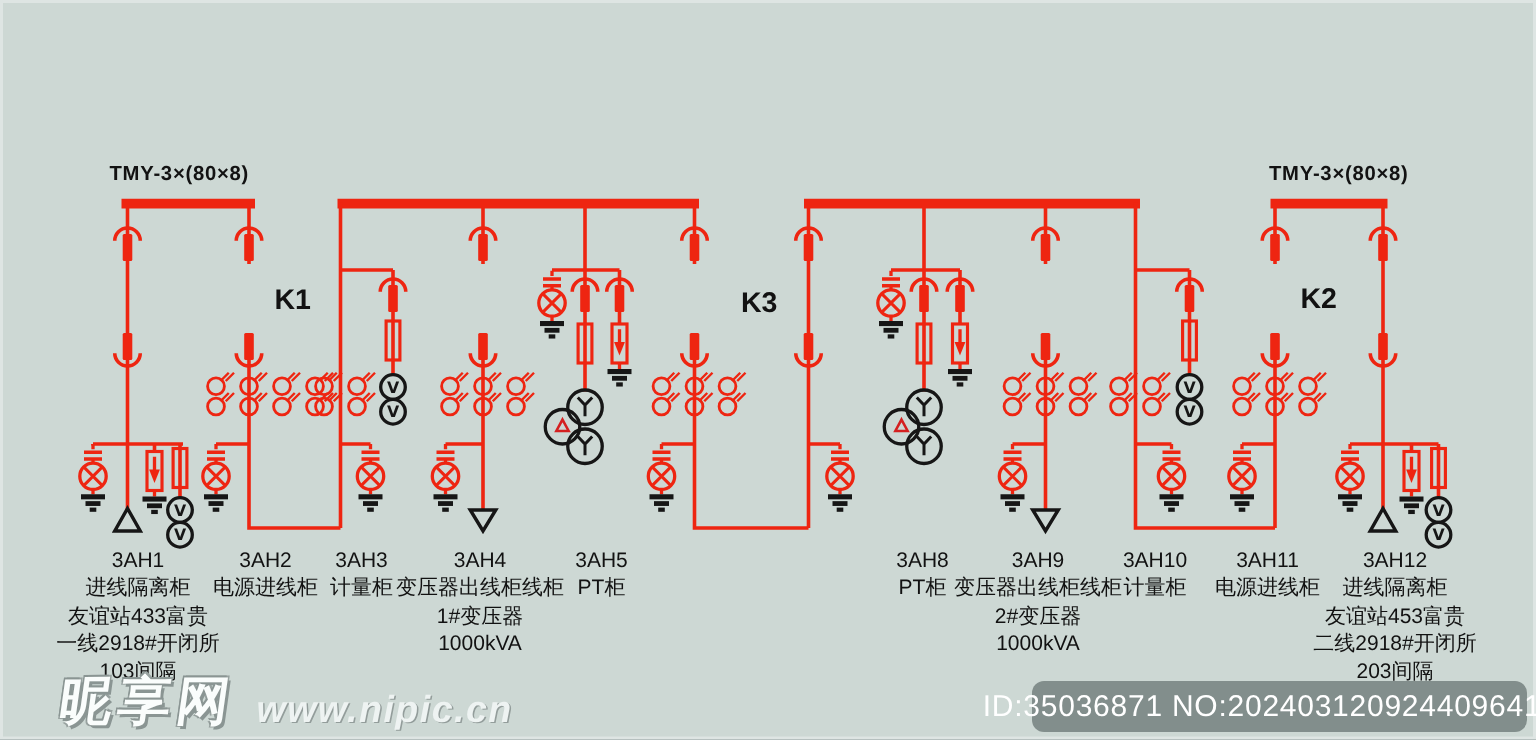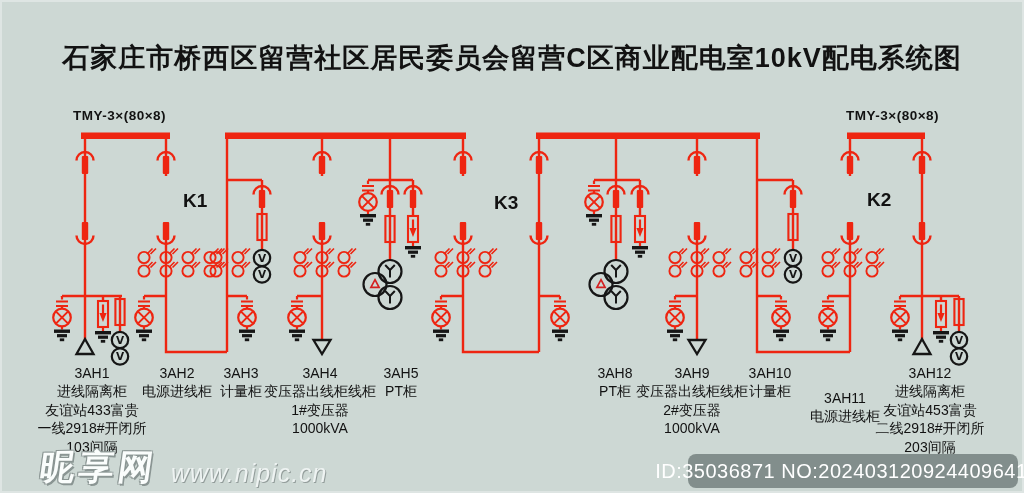--- a/index.html
+++ b/index.html
@@ -35,21 +35,21 @@
   .watermark{
     position:absolute;left:40px;top:444px;display:flex;align-items:flex-end;gap:14px;
     pointer-events:none;
   }
   .wm-logo{
     font-size:35px;font-weight:900;color:#fafdfc;transform:skewX(-8deg);
     letter-spacing:4px;
     text-shadow:2px 2px 0 #8a9593,-1px -1px 0 #8a9593,1px -1px 0 #98a2a0,-1px 1px 0 #98a2a0;
   }
   .wm-url{
-    font-size:25px;font-weight:400;font-style:italic;color:#eef3f2;
+    font-size:25px;font-weight:700;font-style:italic;color:#eef3f2;
     padding-bottom:3px;letter-spacing:1px;
     text-shadow:1px 1px 0 #939d9b;
   }
   .id-badge{
     position:absolute;left:688px;top:454px;width:330px;height:34px;
     background:rgba(124,136,134,.92);border-radius:8px;
     color:#ffffff;font-size:20px;display:flex;align-items:center;justify-content:center;
     white-space:nowrap;letter-spacing:.5px;
   }
   svg text.vm{
@@ -267,21 +267,20 @@
       <use href="#cbot" x="922" y="244"></use>
       <use href="#lamp" x="900" y="296"></use>
       <use href="#arrb" x="941" y="296"></use>
       <use href="#fvv" x="959" y="296"></use>
       <use href="#triu" x="922" y="354"></use>
       <text class="vm" x="959" y="343.8">V</text>
       <text class="vm" x="959" y="360.3">V</text>
     </g>
   </svg>
 
-  <div class="page-title">石家庄市桥西区留营社区居民委员会留营C区商业配电室10kV配电系统图</div>
 
   <div class="busbar-spec spec-left">TMY-3×(80×8)</div>
   <div class="busbar-spec spec-right">TMY-3×(80×8)</div>
 
   <div class="k-label k1">K1</div>
   <div class="k-label k3">K3</div>
   <div class="k-label k2">K2</div>
 
   <div class="cab" style="left:17px;width:150px;">3AH1
 进线隔离柜
@@ -299,21 +298,21 @@
   <div class="cab" style="left:346px;width:110px;">3AH5
 PT柜</div>
   <div class="cab" style="left:560px;width:110px;">3AH8
 PT柜</div>
   <div class="cab" style="left:627px;width:130px;">3AH9
 变压器出线柜线柜
 2#变压器
 1000kVA</div>
   <div class="cab" style="left:715px;width:110px;">3AH10
 计量柜</div>
-  <div class="cab" style="left:790px;width:110px;margin-top:25px;">3AH11
+  <div class="cab" style="left:790px;width:110px;">3AH11
 电源进线柜</div>
   <div class="cab" style="left:855px;width:150px;">3AH12
 进线隔离柜
 友谊站453富贵
 二线2918#开闭所
 203间隔</div>
 
   <div class="watermark">
     <span class="wm-logo">昵享网</span>
     <span class="wm-url">www.nipic.cn</span>

